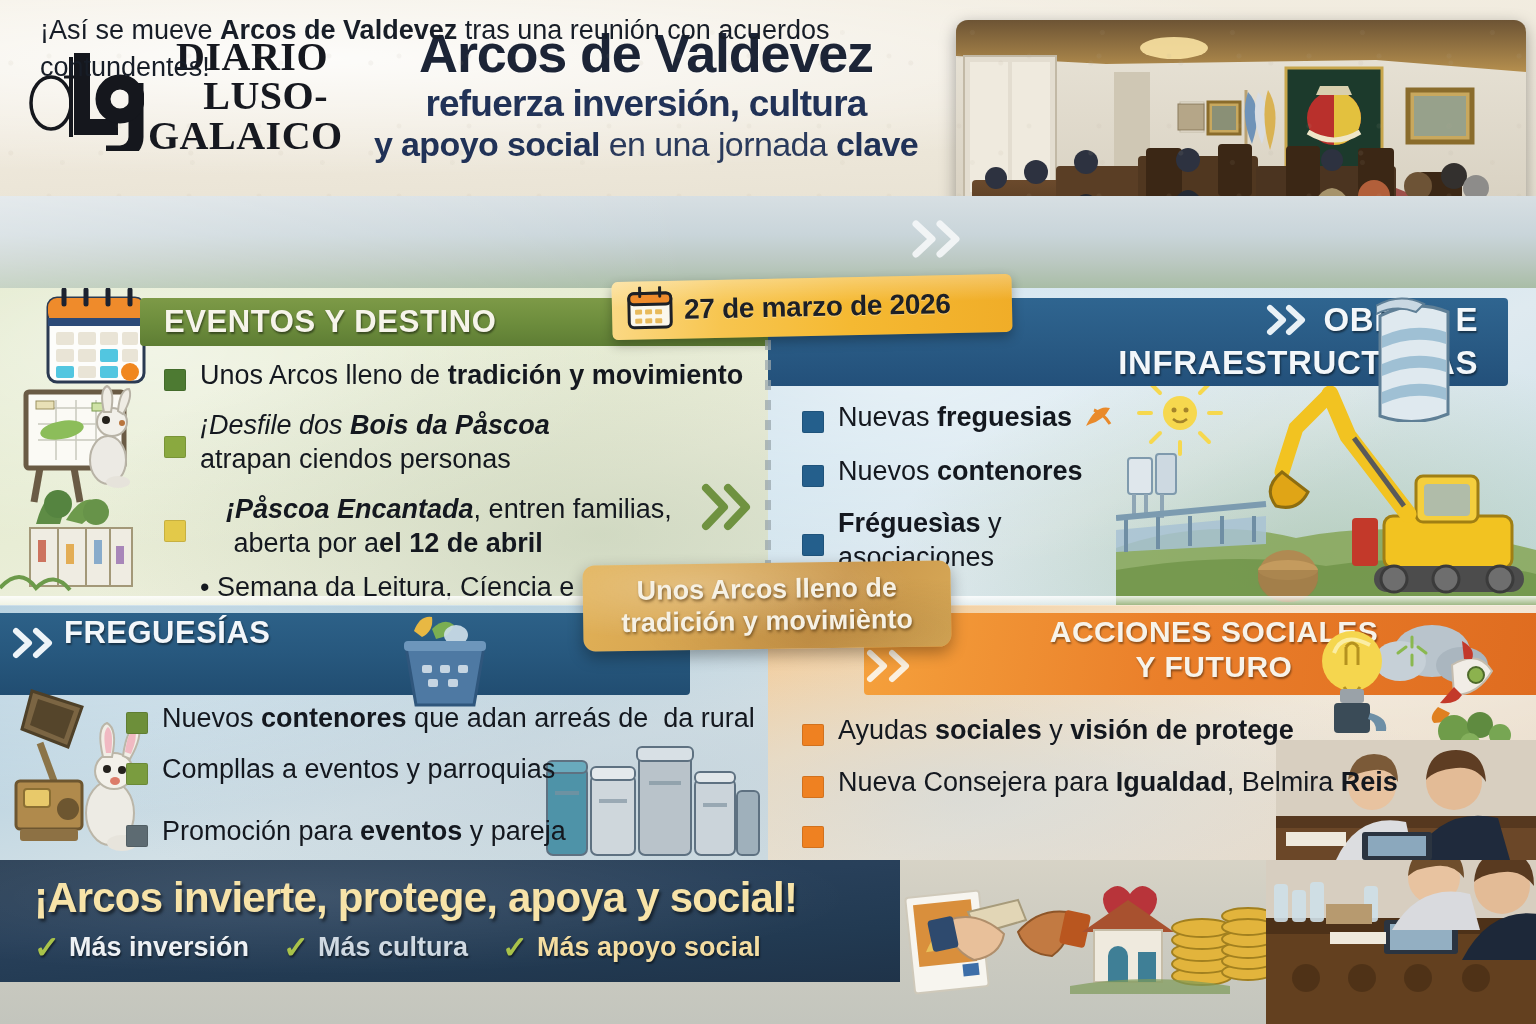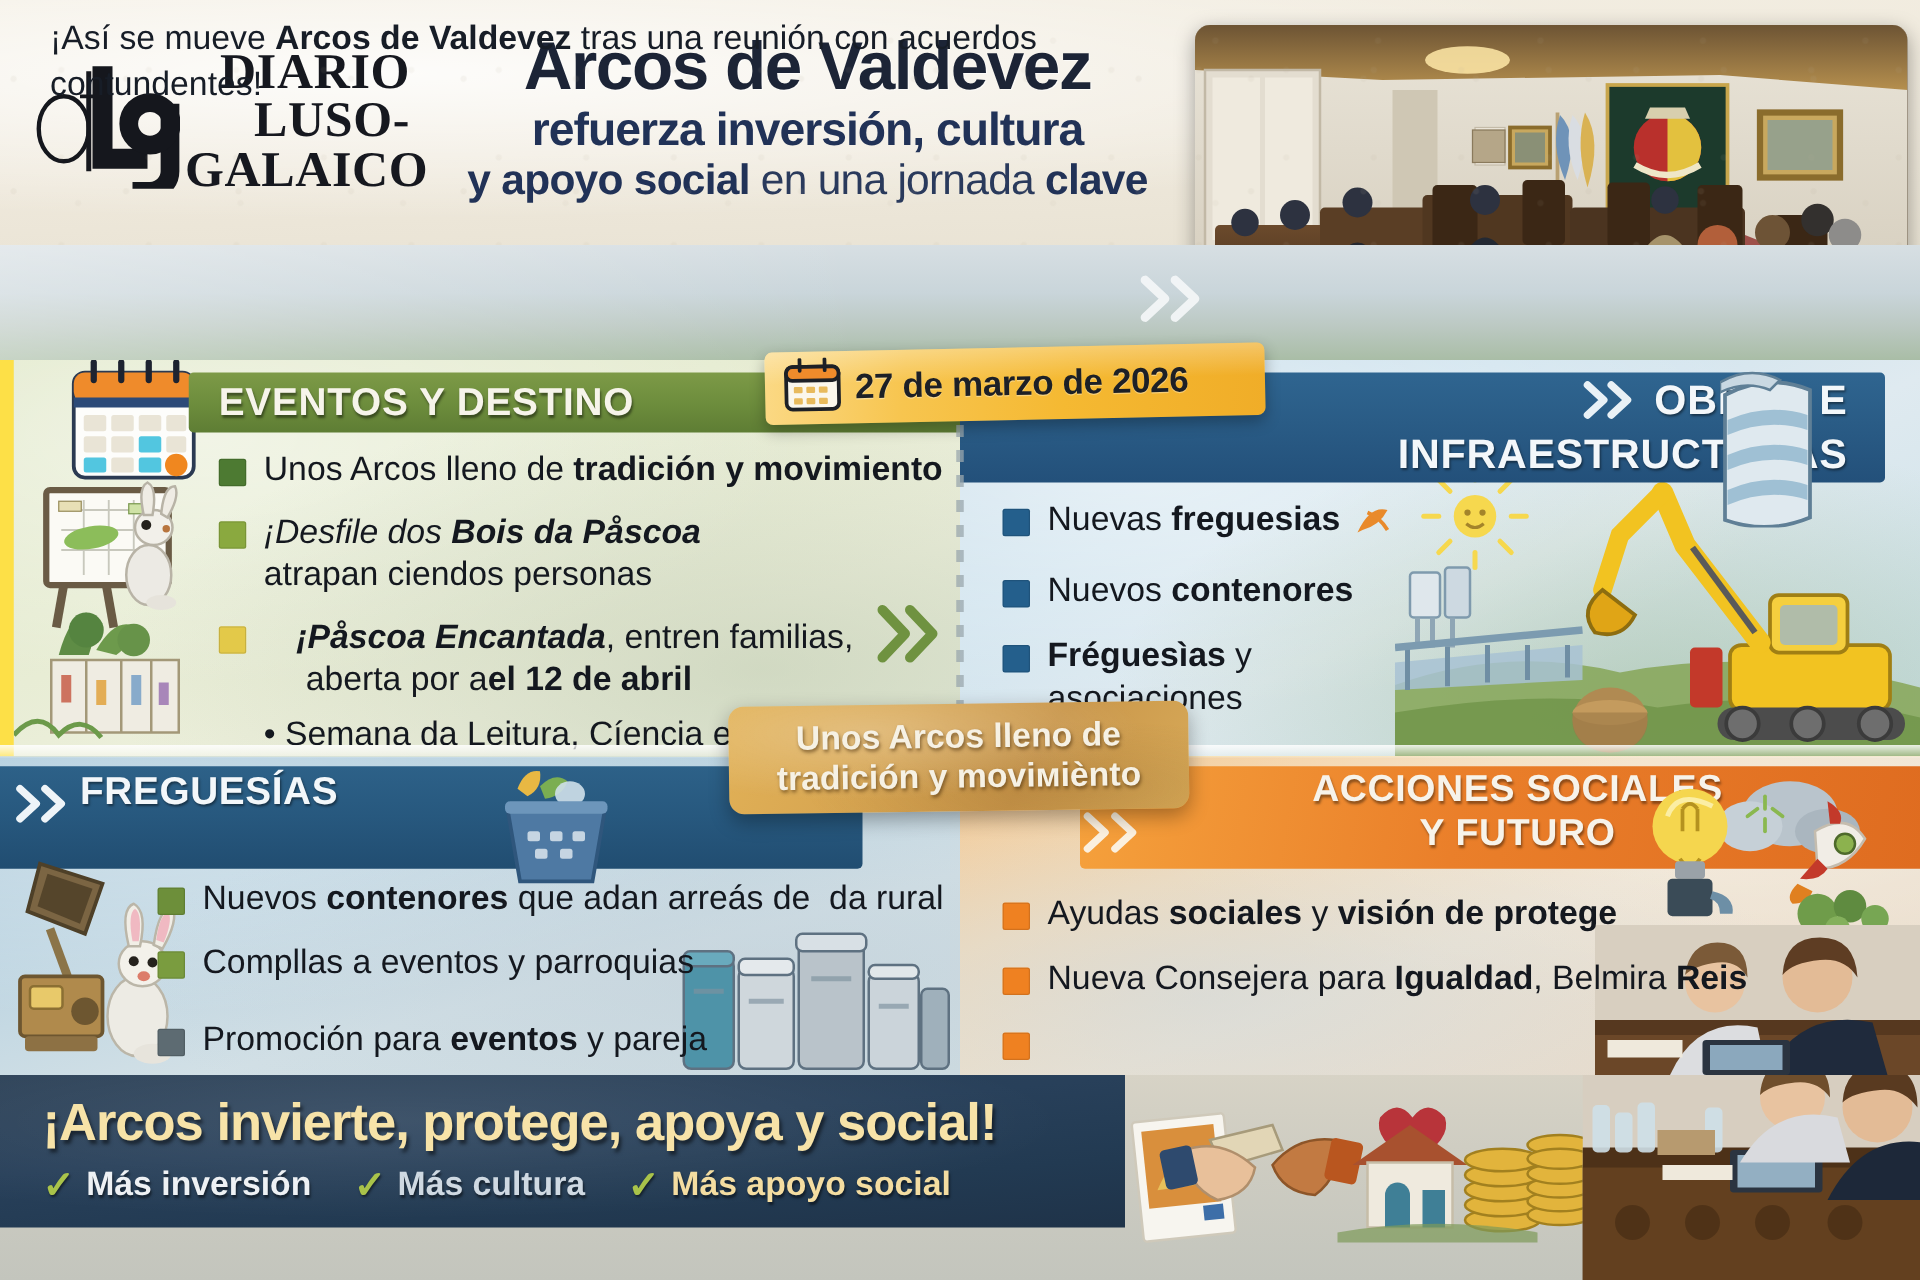--- a/index.html
+++ b/index.html
@@ -4,21 +4,21 @@
 <title>Arcos de Valdevez — Infografía</title>
 <style>
   * { box-sizing: border-box; margin:0; padding:0; }
   html,body { background:#222; }
   body { font-family:"Liberation Sans", sans-serif; }
 
   #page {
     position:relative;
     width:1536px; height:1024px;
     overflow:hidden;
-    background:#fde047;
+    background:#eab308;
   }
 
   
   #header {
     position:absolute; left:0; top:0; width:1536px; height:196px;
     background:
       radial-gradient(ellipse at 20% 30%, rgba(255,255,255,.85), rgba(255,255,255,0) 60%),
       linear-gradient(178deg,#f3eee2 0%,#efe9dc 55%,#e8e2d3 100%);
   }
   #header::after{
@@ -82,21 +82,21 @@
     position:absolute; left:40px; top:12px; width:880px;
     font-size:27px; line-height:1.38; color:#171d27; z-index:2;
   }
   #subtitle-text b { font-weight:800; }
   #sub-chev { position:absolute; left:910px; top:218px; z-index:3; }
 
   
   .panel { position:absolute; overflow:hidden; }
 
   
-  #p1 { left:11px; top:288px; width:768px; height:317px;
+  #p1 { left:0; top:288px; width:768px; height:317px;
         background:linear-gradient(160deg,#dfe7c6 0%,#e6ecd2 35%,#eef0de 70%,#e9eede 100%); }
   #p1 .wash { position:absolute; inset:0;
      background:
        radial-gradient(ellipse at 78% 78%, rgba(175,190,160,.45), rgba(255,255,255,0) 62%),
        radial-gradient(ellipse at 20% 20%, rgba(255,255,255,.5), rgba(255,255,255,0) 55%);}
   #p1 .leftart { position:absolute; left:0; top:0; width:150px; height:317px; }
   #p1 .hdr {
     position:absolute; left:140px; top:10px; width:628px; height:48px;
     background:linear-gradient(180deg,#7d9a47 0%,#6c8c3c 55%,#5e7d34 100%);
     border-radius:4px 0 0 4px;
@@ -162,21 +162,21 @@
   #p4 .hdr .t {
     position:absolute; left:90px; top:2px; width:520px;
     text-align:center; font-size:30px; font-weight:900; line-height:1.16; color:#f7f3ea;
     letter-spacing:.5px; text-shadow:1px 2px 2px rgba(0,0,0,.4);
   }
   #p4 .rightart { position:absolute; right:22px; top:8px; width:210px; height:150px; }
   #p4 .photo2 { position:absolute; right:0; bottom:0; width:260px; height:120px; }
 
   
   .blist { position:absolute; z-index:4; }
-  .brow { display:flex; align-items:flex-start; }
+  .brow { display:flex; align-items:center; }
   .bsq { width:22px; height:22px; flex:0 0 22px; margin-top:9px; margin-right:14px; border-radius:2px;
          box-shadow:inset 0 0 0 1px rgba(0,0,0,.12); }
   .btext { font-size:27px; line-height:1.26; color:#14181f; }
   .btext b { font-weight:800; }
   .btext i { }
   .btext .bi { font-style:italic; font-weight:800; }
 
   
   #vdiv {
     position:absolute; left:765px; top:300px; width:6px; height:290px; z-index:6;

